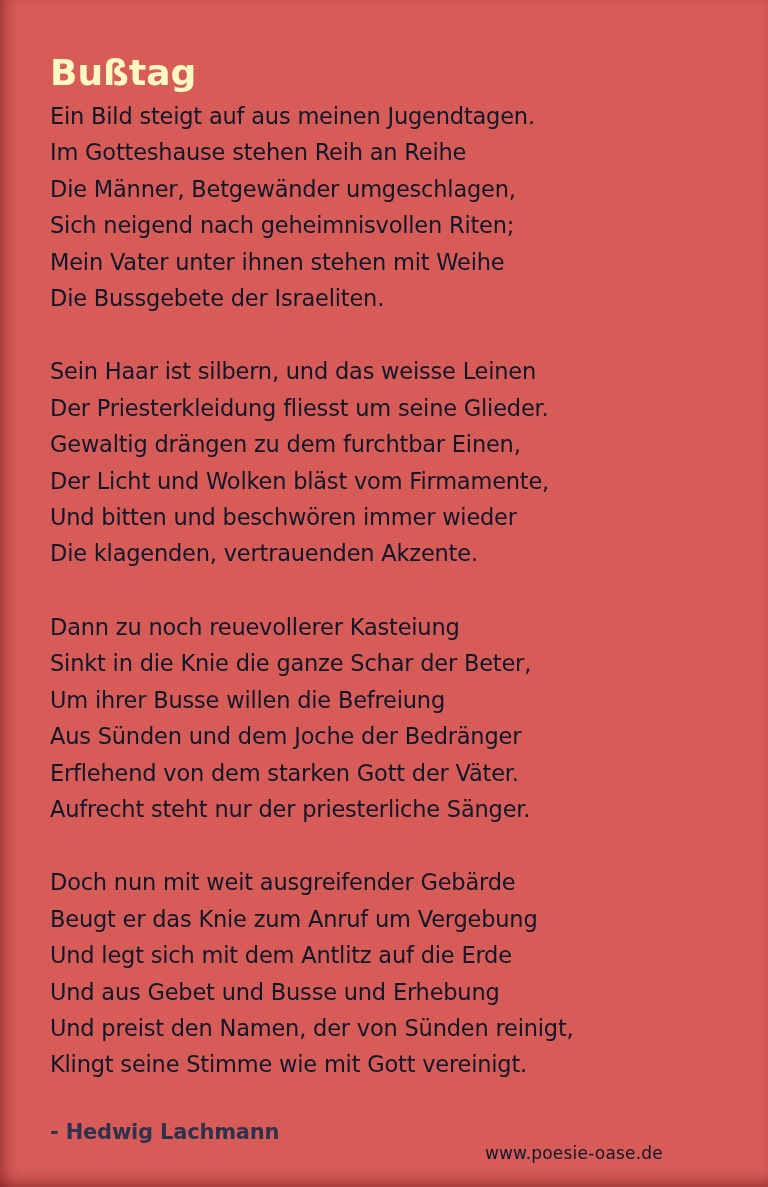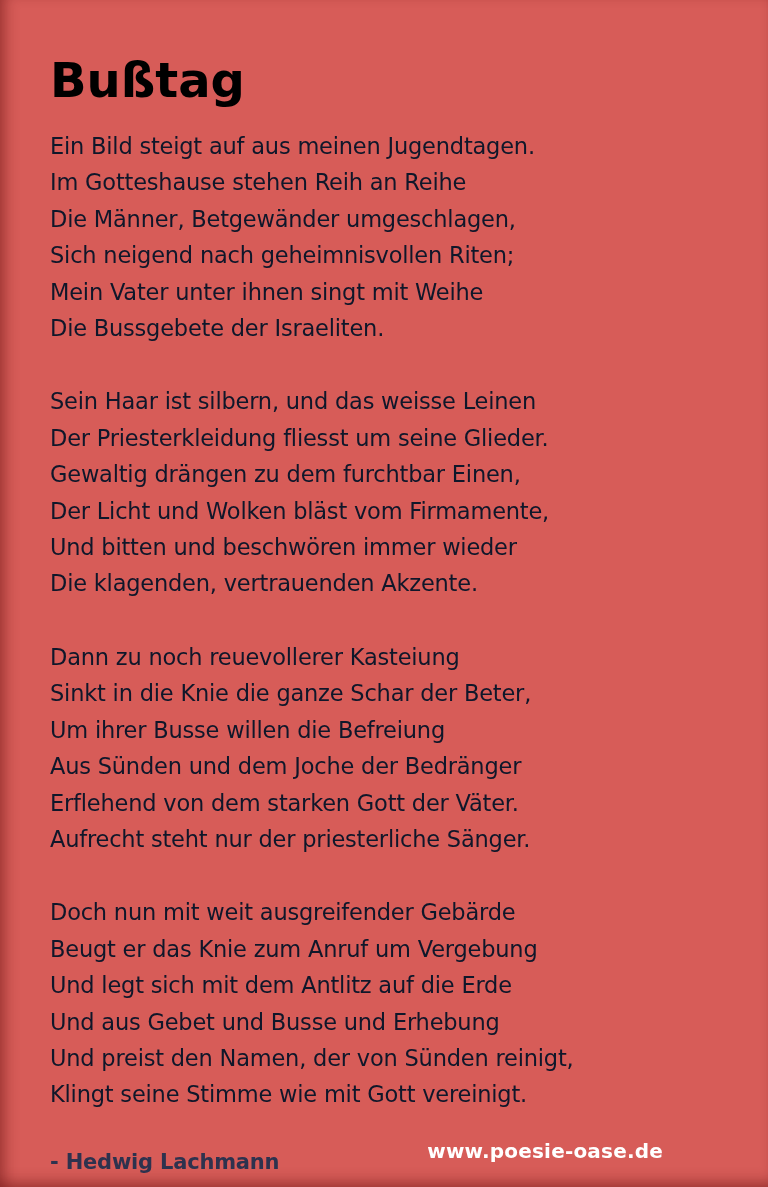--- a/index.html
+++ b/index.html
@@ -21,25 +21,25 @@
     box-shadow:
       inset 12px 0 14px -7px rgba(100, 15, 15, 0.45),
       inset 0 -12px 14px -7px rgba(100, 15, 15, 0.45);
     box-sizing: border-box;
     color: #2e324e;
   }
   .content {
     padding: 52px 48px 0 50px;
   }
   h1.title {
-    margin: 0 0 20px 0;
-    font-size: 48px;
+    margin: 0 0 5px 0;
+    font-size: 36px;
     font-weight: bold;
     letter-spacing: 0px;
-    color: #000000;
+    color: #fef9c3;
   }
   .stanza {
     margin: 0 0 37px 0;
   }
   .line {
     font-size: 22.5px;
     font-weight: 500;
     line-height: 36.4px;
     letter-spacing: -0.2px;
     white-space: nowrap;
@@ -49,40 +49,40 @@
     margin-top: 16px;
     font-size: 21px;
     font-weight: bold;
     letter-spacing: -0.2px;
     color: #2e324e;
   }
   .watermark {
     position: absolute;
     right: 105px;
     bottom: 24px;
-    font-size: 20px;
-    font-weight: bold;
+    font-size: 17px;
+    font-weight: normal;
     letter-spacing: 0.2px;
-    color: #ffffff;
+    color: #0f172a;
   }
 </style>
 </head>
 <body>
 
 <div class="page">
   <div class="content">
 
     <h1 class="title">Bußtag</h1>
 
     <div class="stanza">
       <div class="line">Ein Bild steigt auf aus meinen Jugendtagen.</div>
       <div class="line">Im Gotteshause stehen Reih an Reihe</div>
       <div class="line">Die Männer, Betgewänder umgeschlagen,</div>
       <div class="line">Sich neigend nach geheimnisvollen Riten;</div>
-      <div class="line">Mein Vater unter ihnen singt mit Weihe</div>
+      <div class="line">Mein Vater unter ihnen stehen mit Weihe</div>
       <div class="line">Die Bussgebete der Israeliten.</div>
     </div>
 
     <div class="stanza">
       <div class="line">Sein Haar ist silbern, und das weisse Leinen</div>
       <div class="line">Der Priesterkleidung fliesst um seine Glieder.</div>
       <div class="line">Gewaltig drängen zu dem furchtbar Einen,</div>
       <div class="line">Der Licht und Wolken bläst vom Firmamente,</div>
       <div class="line">Und bitten und beschwören immer wieder</div>
       <div class="line">Die klagenden, vertrauenden Akzente.</div>

